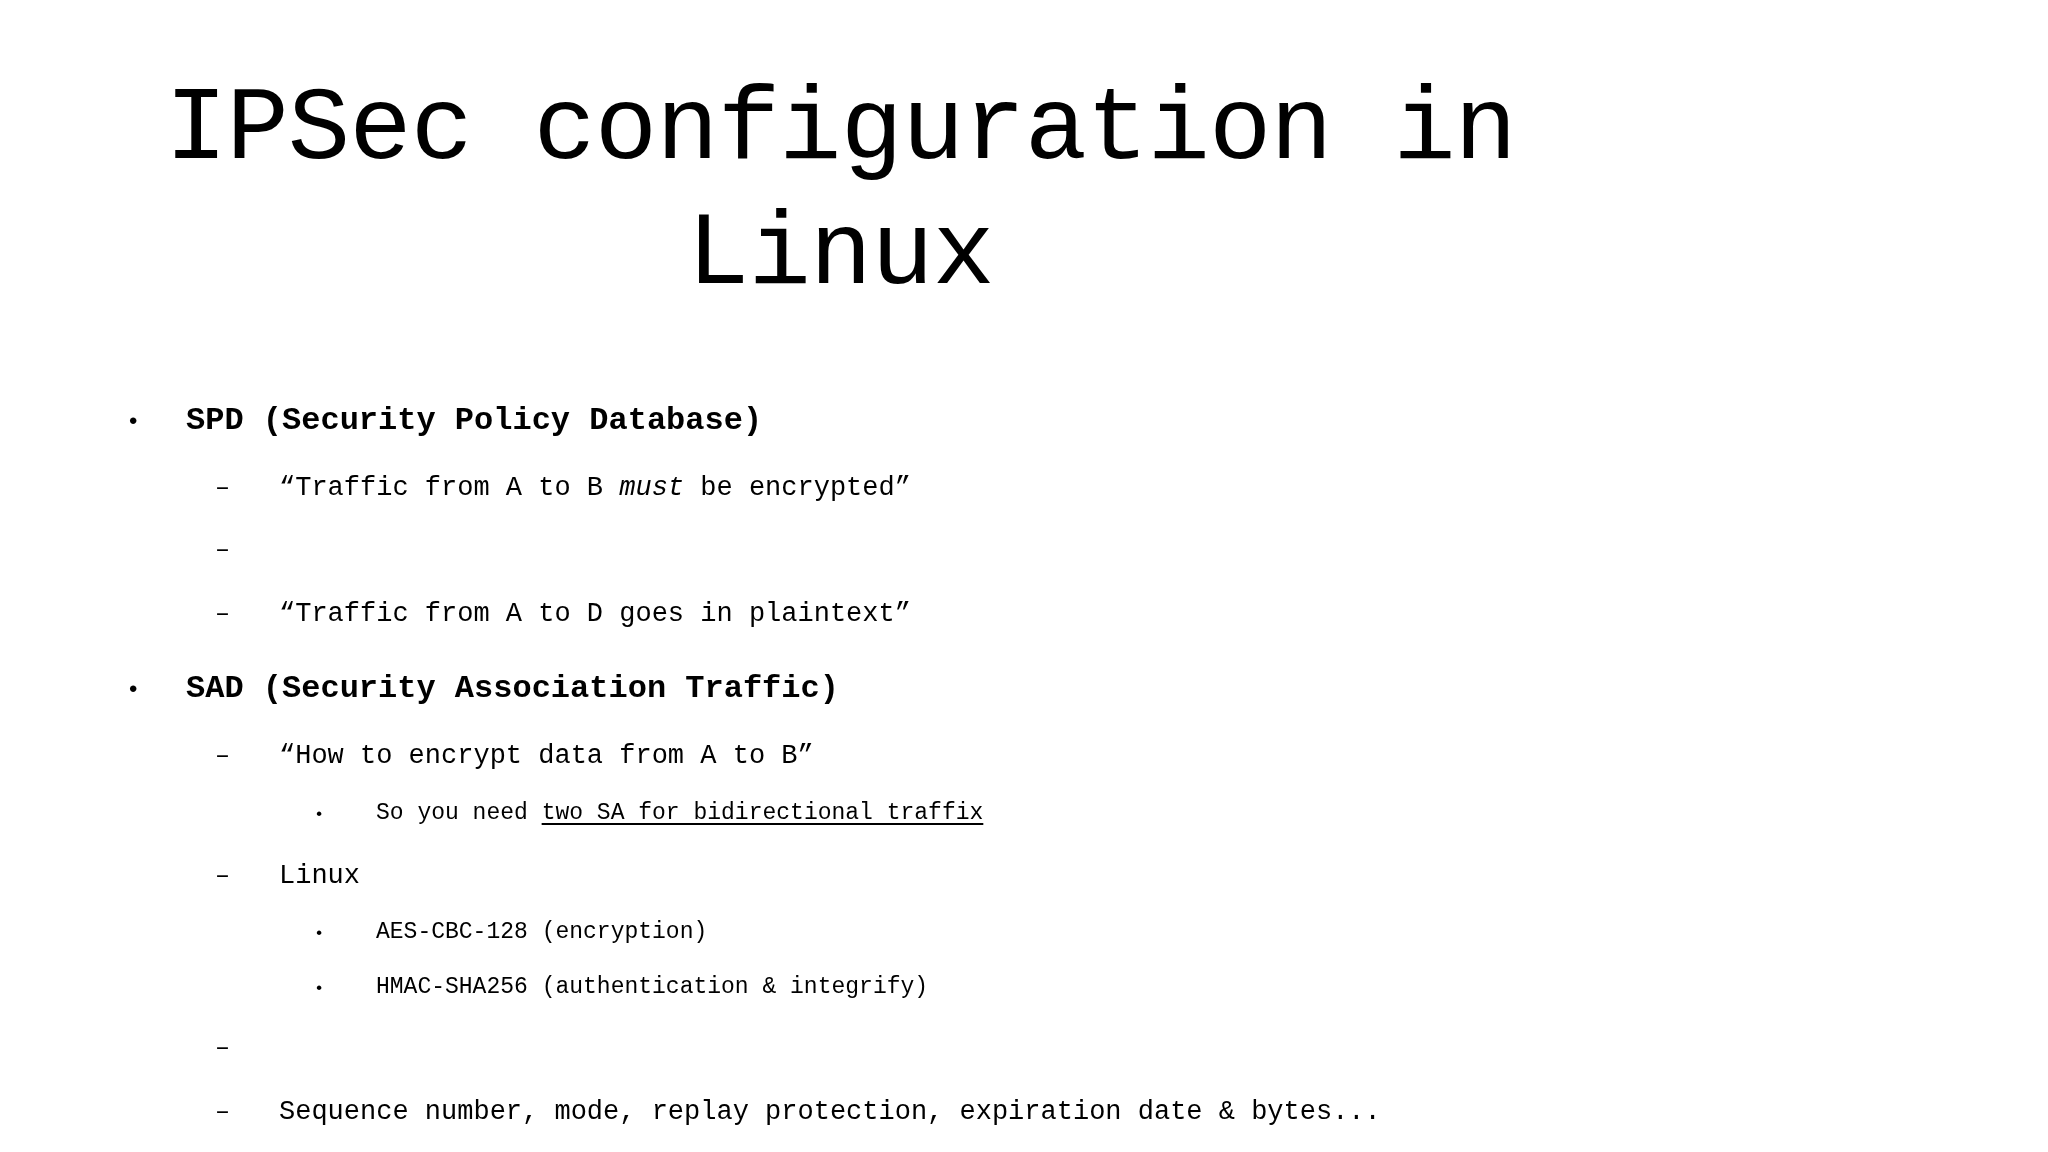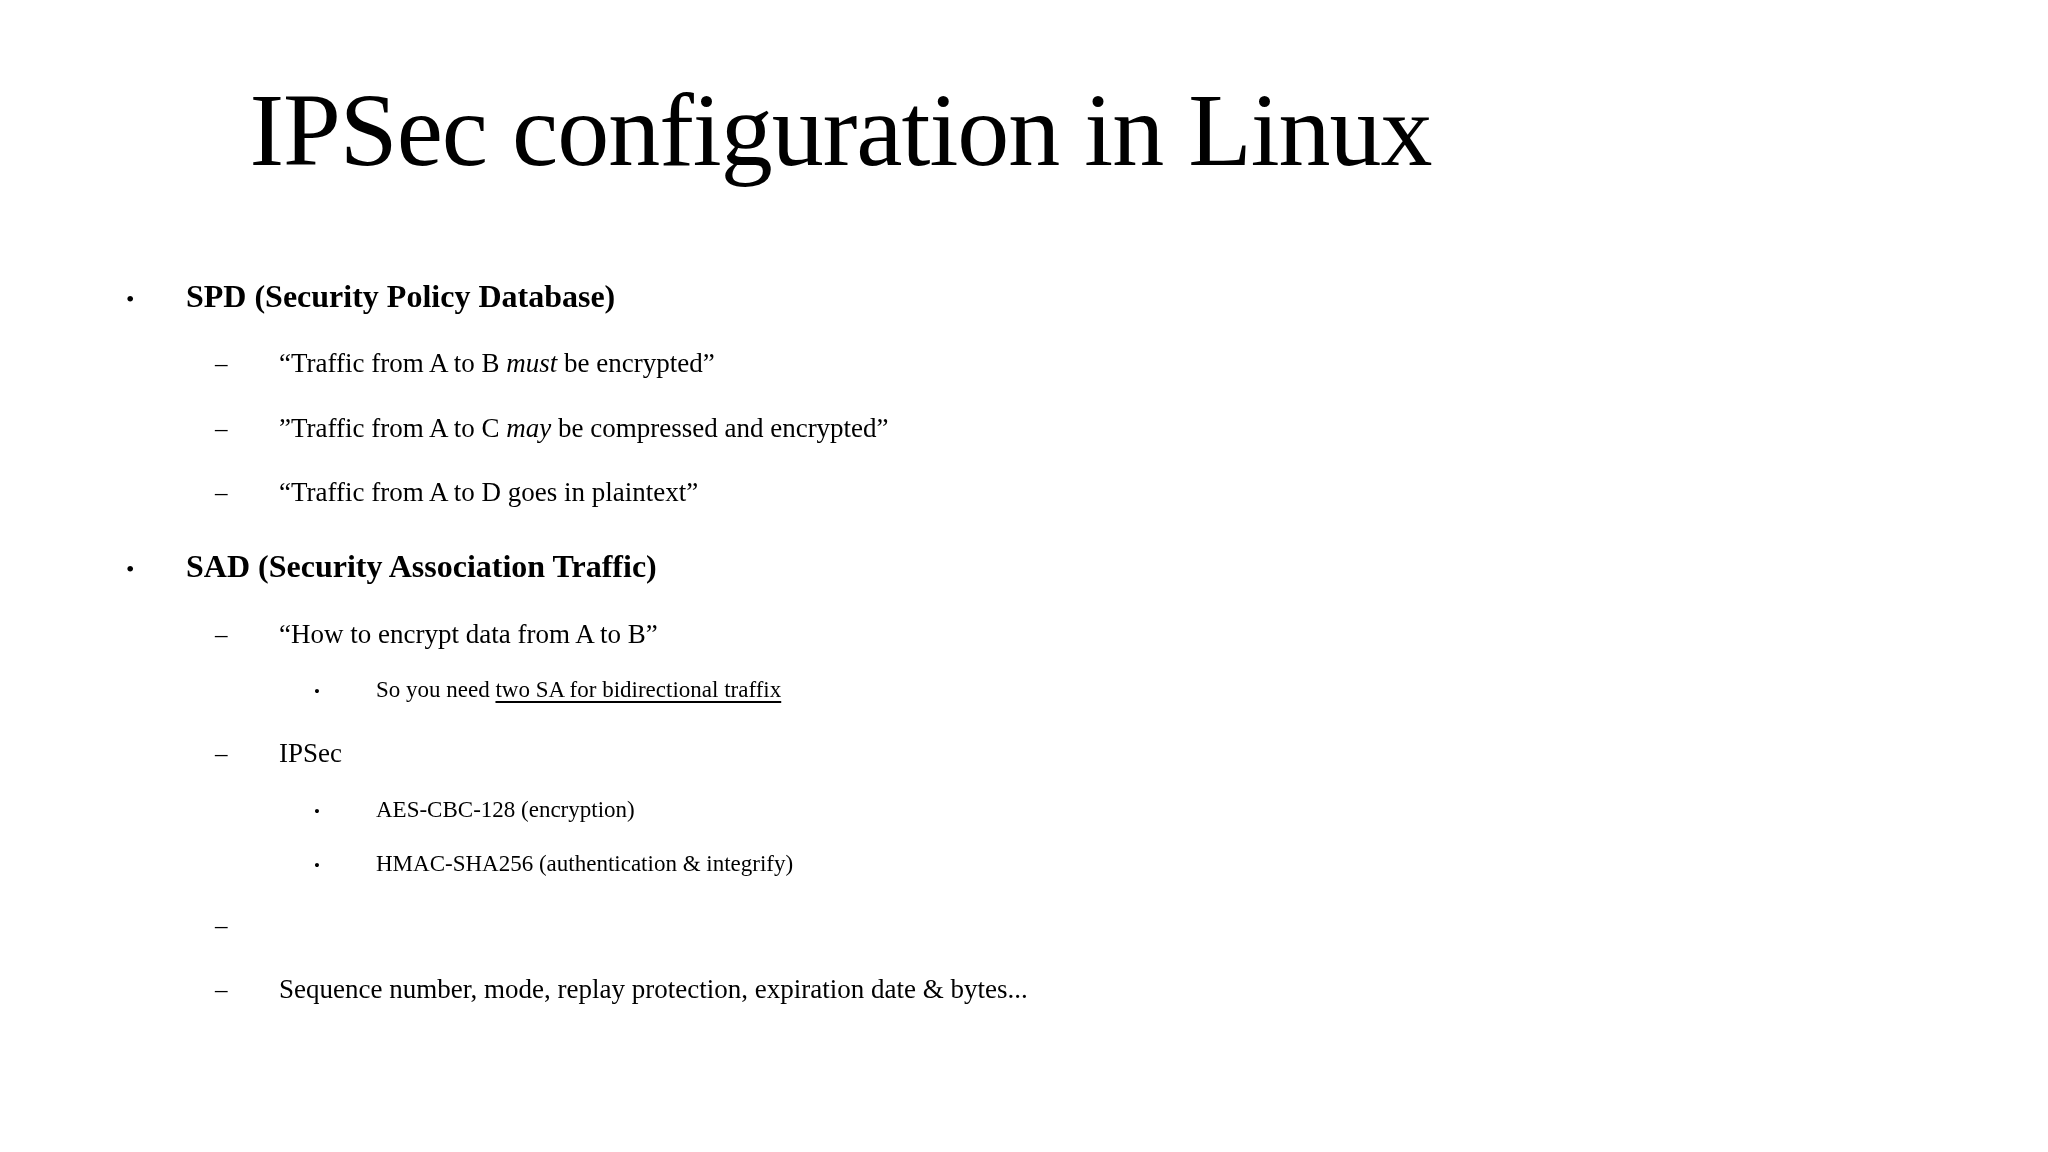--- a/index.html
+++ b/index.html
@@ -6,21 +6,21 @@
     margin: 0;
     padding: 0;
     background: #ffffff;
   }
   .slide {
     position: relative;
     width: 1681px;
     height: 1152px;
     background: #ffffff;
     color: #000000;
-    font-family: Liberation Serif, serif;
+    font-family: Liberation Mono, monospace;
     overflow: hidden;
   }
   .title {
     margin: 68px 0 0 0;
     text-align: center;
     font-size: 104px;
     font-weight: 400;
     line-height: 1.2;
     letter-spacing: -1px;
   }
@@ -97,21 +97,20 @@
       <span class="txt">SPD (Security Policy Database)</span>
     </div>
 
     <div class="row l2">
       <span class="marker">–</span>
       <span class="txt"><span>“Traffic from A to B </span><em>must</em><span> be encrypted”</span></span>
     </div>
 
     <div class="row l2">
       <span class="marker">–</span>
-      <span class="txt"><span>”Traffic from A to C </span><em>may</em><span> be compressed and encrypted”</span></span>
     </div>
 
     <div class="row l2">
       <span class="marker">–</span>
       <span class="txt"><span>“Traffic from A to D goes in plaintext”</span><em></em><span></span></span>
     </div>
 
     <div class="row l1">
       <span class="marker">•</span>
       <span class="txt">SAD (Security Association Traffic)</span>
@@ -122,21 +121,21 @@
       <span class="txt">“How to encrypt data from A to B”</span>
     </div>
 
     <div class="row l3">
       <span class="marker">•</span>
       <span class="txt"><span>So you need </span><span class="u">two SA for bidirectional traffix</span></span>
     </div>
 
     <div class="row l2">
       <span class="marker">–</span>
-      <span class="txt">IPSec</span>
+      <span class="txt">Linux</span>
     </div>
 
     <div class="row l3">
       <span class="marker">•</span>
       <span class="txt">AES-CBC-128 (encryption)</span>
     </div>
 
     <div class="row l3">
       <span class="marker">•</span>
       <span class="txt">HMAC-SHA256 (authentication &amp; integrify)</span>

